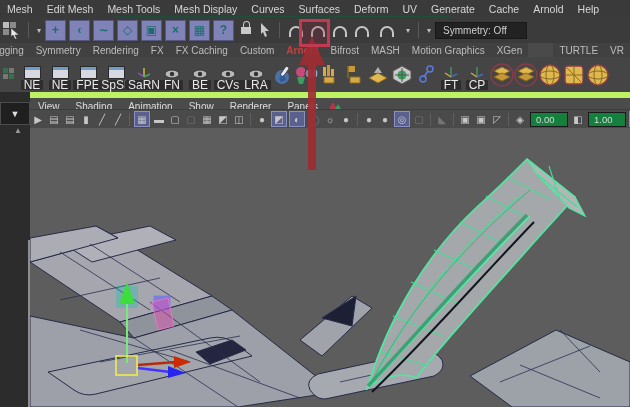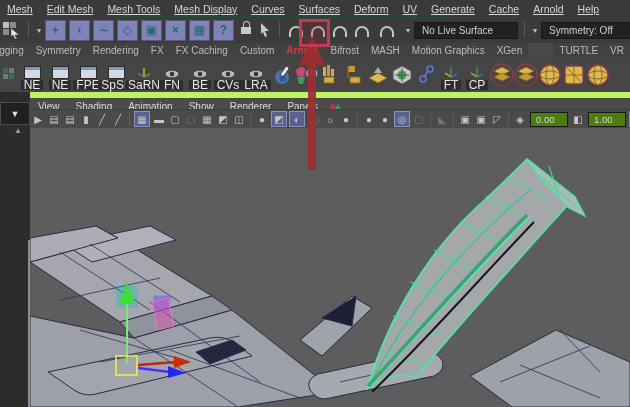--- a/index.html
+++ b/index.html
@@ -1,21 +1,21 @@
 <!DOCTYPE html>
 <html><head>
 <meta charset="utf-8">
 <style>
   html,body{margin:0;padding:0;width:630px;height:407px;overflow:hidden;background:#373737;
     font-family:"Liberation Sans","DejaVu Sans",sans-serif;-webkit-font-smoothing:antialiased;}
   .abs{position:absolute;}
   
   #menubar{top:0;left:0;right:0;height:17px;background:#3a3a3a;display:flex;align-items:center;
     color:#d6d6d6;font-size:10.5px;z-index:5;}
-  #menubar .mi{padding:0 7px;white-space:nowrap;cursor:default;text-decoration:underline;}
+  #menubar .mi{padding:0 7px;white-space:nowrap;cursor:default;}
   #menu-underline{top:16px;left:115px;width:335px;height:1px;background:#1e4d3a;z-index:6;}
   #statusline{top:17px;left:0;right:0;height:26px;background:#3b3b3b;display:flex;align-items:center;
     gap:2px;z-index:5;border-bottom:1px solid #2f2f2f;}
   .sep{width:1px;height:16px;background:#5a5a5a;margin:0 4px;flex:none;}
   .caret{color:#bdbdbd;font-size:8px;margin:0 2px;flex:none;}
   .mask{width:19px;height:19px;background:#7f83b7;border:1px solid #55577d;color:#1d6c6c;
     font-size:12px;font-weight:bold;display:flex;align-items:center;justify-content:center;
     margin-right:1px;flex:none;}
   .magnet{width:10px;height:9px;border:2.5px solid #c6c6c6;border-bottom:none;
     border-radius:7px 7px 0 0;margin:0 3px;flex:none;position:relative;top:1px;}
@@ -55,21 +55,21 @@
   .tinylogo{width:12px;height:10px;position:relative;flex:none;margin-left:2px;}
   .tinylogo i{position:absolute;width:0;height:0;border-style:solid;}
   .tinylogo .r{left:0;top:0;border-width:0 5px 9px 5px;border-color:transparent transparent #b5384a transparent;}
   .tinylogo .g{left:6px;top:2px;border-width:0 4px 7px 4px;border-color:transparent transparent #3a9e5f transparent;}
   #paneltoolbar{top:109px;left:30px;right:0;height:18px;background:#4a4a4a;border-top:1px solid #3d3d3d;
     display:flex;align-items:center;z-index:4;overflow:hidden;}
   .vic{width:14px;height:14px;display:flex;align-items:center;justify-content:center;flex:none;
     color:#c6c6c6;font-size:10px;margin:0 1px;}
   .vic.hl{background:#5b618f;border:1px solid #8a90c0;}
   .vic.dim{opacity:.35;}
-  .vfld{background:#4d7c0f;border:1px solid #191919;color:#d8d8d8;font-size:9.5px;
+  .vfld{background:#15803d;border:1px solid #191919;color:#d8d8d8;font-size:9.5px;
     padding:1px 5px;width:26px;text-align:left;flex:none;margin:0 2px;}
   .vsep{width:1px;height:13px;background:#5e5e5e;margin:0 3px;flex:none;}
   
   #canvas{top:127px;left:30px;right:0;bottom:0;background:#5d5d5d;z-index:3;}
   #canvas svg{display:block;}
   
   #annbox{left:299px;top:19px;width:25px;height:22px;border:3px solid #c23a50;
     background:rgba(150,30,50,.22);z-index:60;}
   #annarrow{left:296px;top:34px;z-index:59;}
 </style>
@@ -113,21 +113,20 @@
   <svg width="16" height="16" style="flex:none">
     <polygon points="4,1 12,9 8,9 10,14 8,15 6,10 4,12" fill="#c9c9c9"></polygon>
   </svg>
   <div class="sep"></div>
   <span class="magnet"></span>
   <span class="magnet"></span>
   <span class="magnet"></span>
   <span class="magnet"></span>
   <span class="magnet" style="margin:0 8px 0 6px"></span>
   <span class="caret">▾</span>
-  <div class="fld" style="width:88px">No Live Surface</div>
   <div class="sep"></div>
   <span class="caret">▾</span>
   <div class="fld" style="width:76px">Symmetry: Off</div>
 
 </div>
 
 <div id="shelftabs" class="abs">
   <span class="tab first">igging</span>
   <span class="tab">Symmetry</span>
   <span class="tab">Rendering</span>

